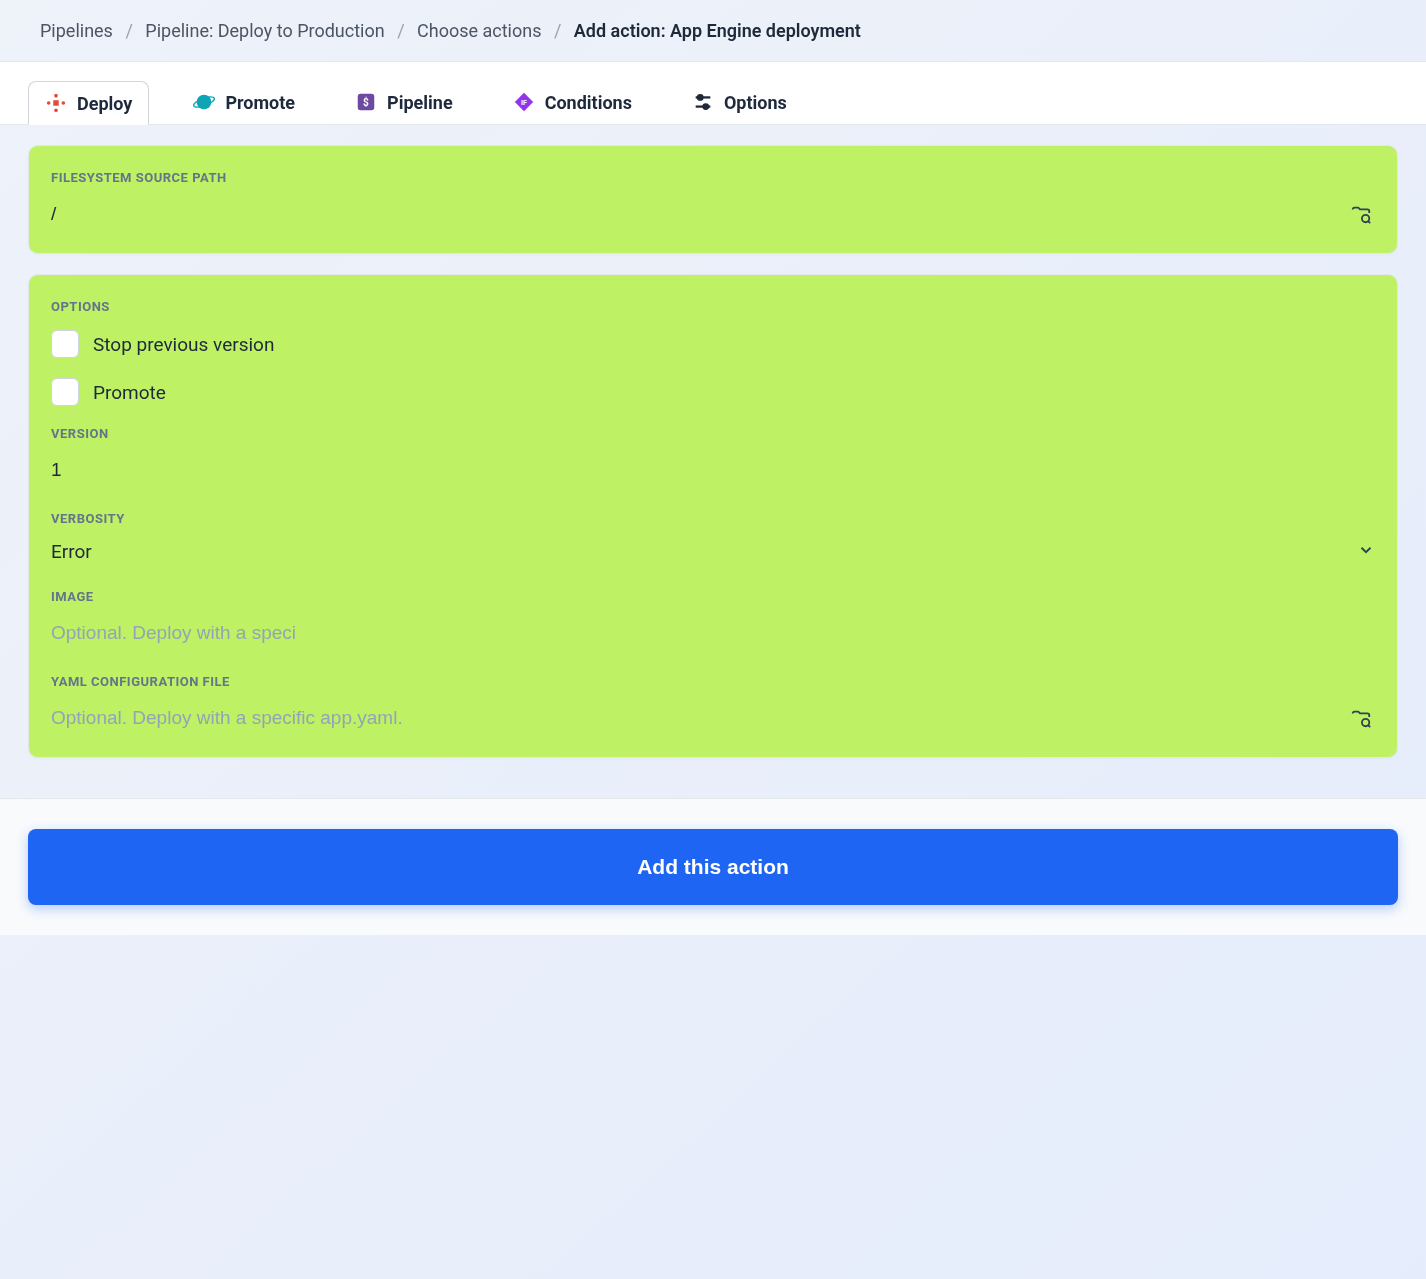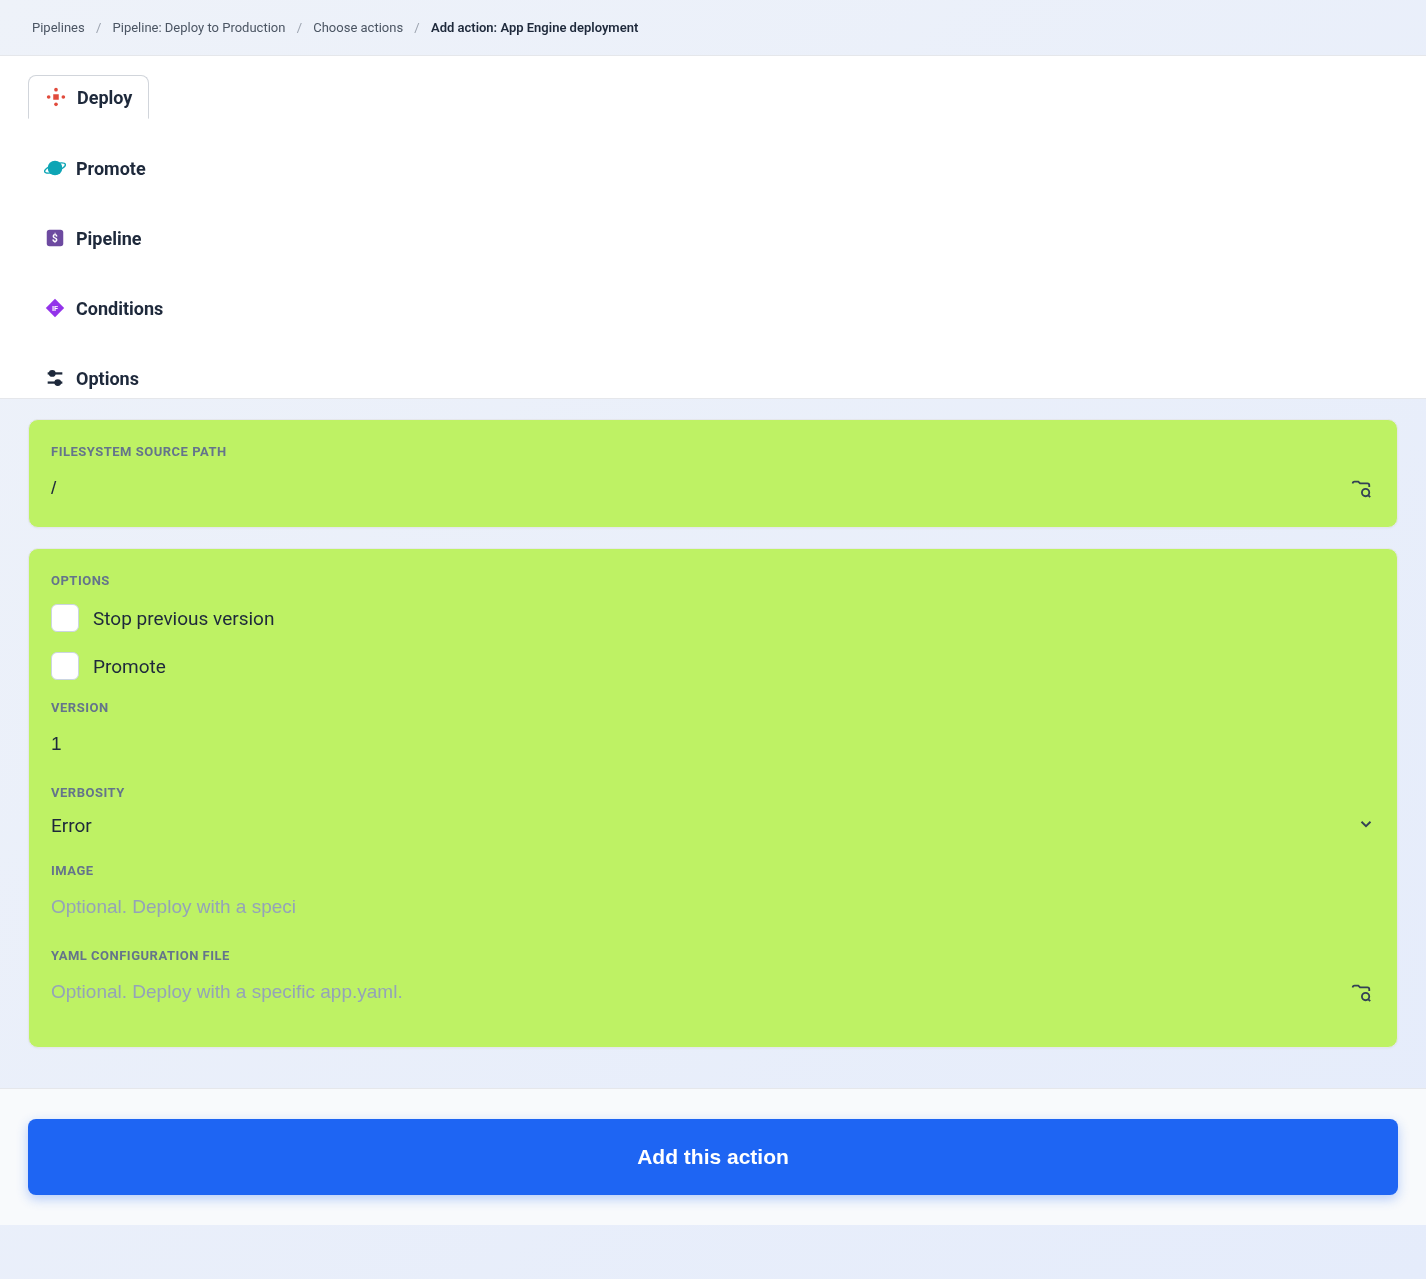--- a/index.html
+++ b/index.html
@@ -6,22 +6,22 @@
       margin: 0;
       padding: 0;
       box-sizing: border-box;
     }
     body {
       font-family: -apple-system, BlinkMacSystemFont, 'Segoe UI', Roboto, Helvetica, Arial, sans-serif;
       background: linear-gradient(to bottom right, #eef2f9, #e5ecfb);
       min-height: 100vh;
     }
     .breadcrumb {
-      padding: 20px 32px;
-      font-size: 13px;
+      padding: 20px 40px;
+      font-size: 18px;
       color: #4b5563;
     }
     .breadcrumb a {
       color: #4b5563;
       text-decoration: none;
     }
     .breadcrumb .sep {
       color: #9ca3af;
       margin: 0 8px;
     }
@@ -30,21 +30,20 @@
       font-weight: 600;
     }
     .tabs-container {
       background: #fff;
       border-top: 1px solid #e5e7eb;
       border-bottom: 1px solid #e5e7eb;
       padding: 18px 28px 0 28px;
       display: flex;
       gap: 28px;
       align-items: flex-start;
-      flex-direction: column;
     }
     .tab {
       display: inline-flex;
       align-items: center;
       gap: 10px;
       padding: 10px 16px;
       font-size: 18px;
       font-weight: 700;
       color: #1e293b;
       cursor: pointer;
@@ -134,21 +133,21 @@
       display: inline-block;
     }
     .checkbox-label {
       font-size: 19px;
       color: #1e293b;
     }
     .field-block {
       margin-bottom: 26px;
     }
     .field-block:last-child {
-      margin-bottom: 16px;
+      margin-bottom: 0;
     }
     .select-row {
       display: flex;
       align-items: center;
       justify-content: space-between;
       cursor: pointer;
     }
     .select-value {
       font-size: 19px;
       color: #1e293b;

